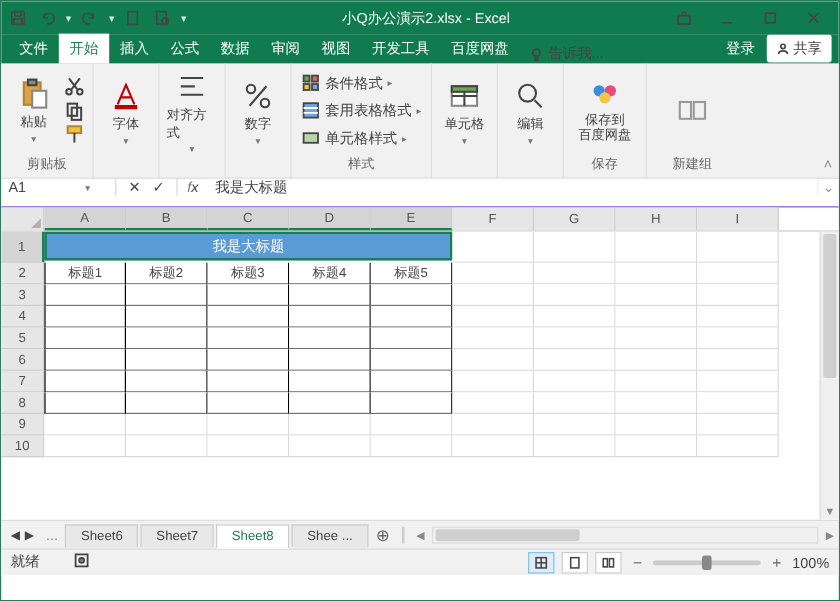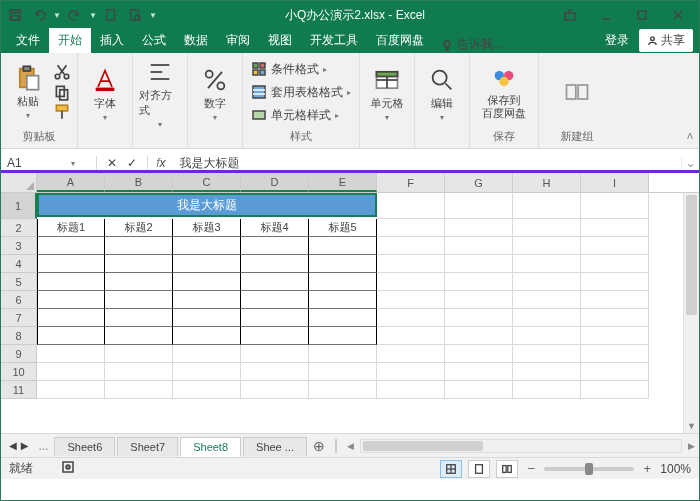--- a/index.html
+++ b/index.html
@@ -26,21 +26,21 @@
 .group .body{flex:1;display:flex;align-items:center;gap:4px}
 .group .label{font-size:11px;color:#666;padding:2px 0}
 .big-btn{display:flex;flex-direction:column;align-items:center;justify-content:center;width:42px;gap:2px}
 .big-btn .ic{width:28px;height:28px;display:flex;align-items:center;justify-content:center}
 .big-btn .txt{font-size:11px;color:#444}
 .drop-caret{font-size:8px;color:#777}
 .vstack{display:flex;flex-direction:column;gap:2px}
 .small-ic{width:18px;height:18px;display:flex;align-items:center;justify-content:center}
 .cf-item{display:flex;align-items:center;gap:4px;padding:1px 2px;font-size:11px;color:#444}
 .cf-item .ic{width:16px;height:16px}
-.namebox-row{height:24px;background:#fff;border-bottom:3px solid #6d28d9;display:flex;align-items:flex-end}
+.namebox-row{height:24px;background:#fff;border-bottom:1px solid #6d28d9;display:flex;align-items:flex-start}
 .namebox{width:96px;border-right:1px solid #d8d8d8;display:flex;align-items:center;padding:0 6px;gap:4px}
 .namebox input{border:none;outline:none;width:60px;font-size:12px}
 .fx-icons{display:flex;align-items:center;gap:10px;padding:0 10px;color:#aaa;border-right:1px solid #d8d8d8}
 .fx-label{padding:0 8px;display:flex;align-items:center;font-style:italic;color:#777}
 .formula-input{flex:1;border:none;outline:none;padding:0 6px;background:#fff}
 .fx-expand{width:18px;display:flex;align-items:center;justify-content:center;color:#999;border-left:1px solid #eee}
 .grid-area{height:260px;display:flex;flex-direction:column;background:#fff;position:relative}
 .col-headers{display:flex;height:20px;border-bottom:1px solid #ccc}
 .corner{width:36px;border-right:1px solid #ccc;background:#e6e6e6;position:relative}
 .corner::after{content:"";position:absolute;right:2px;bottom:2px;border-left:8px solid transparent;border-bottom:8px solid #b0b0b0}
@@ -494,32 +494,20 @@
         <div class="cell" style="width:68px"></div>
         <div class="cell" style="width:68px"></div>
         <div class="cell" style="width:68px"></div>
         <div class="cell" style="width:68px"></div>
         <div class="cell" style="width:68px"></div>
         <div class="cell" style="width:68px"></div>
         <div class="cell" style="width:68px"></div>
         <div class="cell" style="width:68px"></div>
         <div class="cell" style="width:68px"></div>
       </div>
-      <div class="row">
-        <div class="rh">11</div>
-        <div class="cell" style="width:68px"></div>
-        <div class="cell" style="width:68px"></div>
-        <div class="cell" style="width:68px"></div>
-        <div class="cell" style="width:68px"></div>
-        <div class="cell" style="width:68px"></div>
-        <div class="cell" style="width:68px"></div>
-        <div class="cell" style="width:68px"></div>
-        <div class="cell" style="width:68px"></div>
-        <div class="cell" style="width:68px"></div>
-      </div>
   </div>
   <div class="vscroll">
     <div class="arr" style="top:0">▲</div>
     <div class="thumb"></div>
     <div class="arr" style="bottom:0">▼</div>
   </div>
 </div>
 
 <div class="sheet-bar">
   <div class="sheet-nav">

